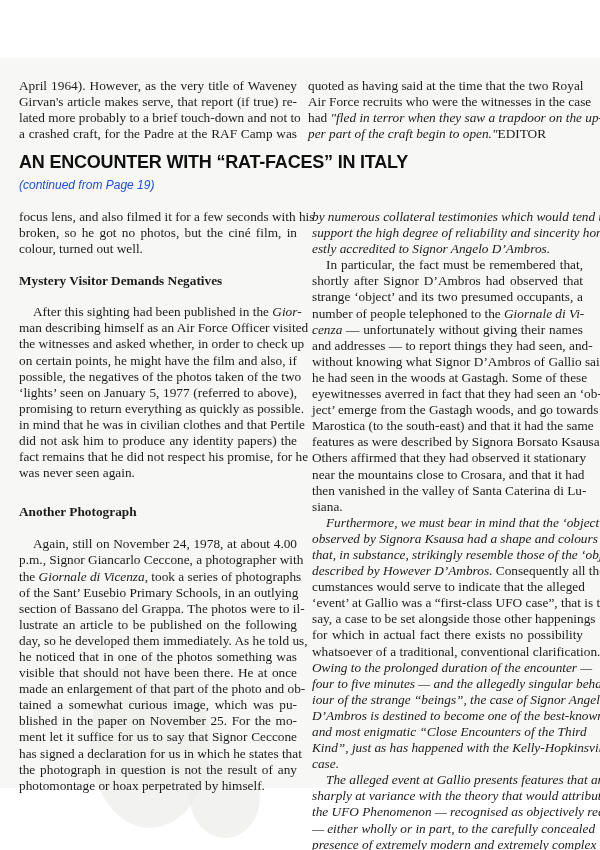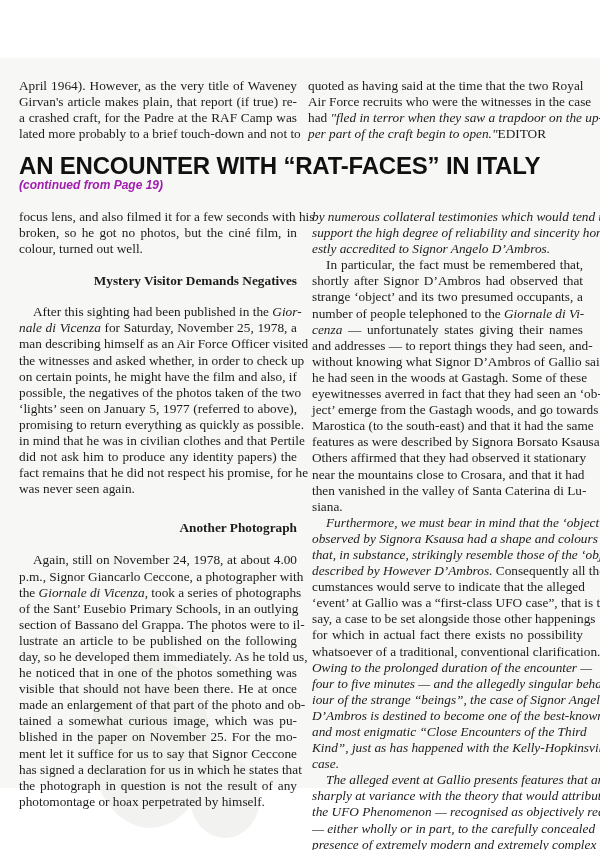--- a/index.html
+++ b/index.html
@@ -31,52 +31,52 @@
     height: 16.1px;
     overflow: visible;
   }
   .col .ln.last { text-align-last: left; }
   .col .ln.indent { padding-left: 14px; }
   .top-left { left: 19px; top: 78px; width: 278px; }
   .top-right { left: 308px; top: 78px; width: 271px; }
   .title {
     position: absolute; left: 19px; top: 152px;
     font-family: "Liberation Sans", "DejaVu Sans", sans-serif;
-    font-weight: 700; font-size: 24px; letter-spacing: -0.2px;
+    font-weight: 700; font-size: 18px; letter-spacing: -0.2px;
     color: #111; white-space: nowrap;
   }
   .subtitle {
     position: absolute; left: 19px; top: 178px;
     font-family: "Liberation Sans", "DejaVu Sans", sans-serif;
-    font-weight: 700; font-style: italic; font-size: 12px;
-    color: #a21caf; white-space: nowrap;
+    font-weight: 400; font-style: italic; font-size: 12px;
+    color: #1d4ed8; white-space: nowrap;
   }
   .left { left: 19px; top: 209px; width: 278px; }
   .right { left: 312px; top: 209px; width: 271px; }
   .subhead {
-    display: block; text-align: right; font-weight: 700;
+    display: block; text-align: left; font-weight: 700;
     font-size: 13.3px; height: 16px; line-height: 16px;
   }
   .gap { display: block; }
   i, .it { font-style: italic; }
   .editor-line { display: flex; justify-content: space-between; }
 </style>
 </head>
 <body>
 
 <div class="page-bg">
   <div class="ghost" style="left:90px;top:600px;width:120px;height:170px;"></div>
   <div class="ghost" style="left:190px;top:700px;width:70px;height:80px;"></div>
 </div>
 
 <div class="col top-left">
   <span class="ln">April 1964). However, as the very title of Waveney</span>
-  <span class="ln">Girvan's article makes plain, that report (if true) re-</span>
+  <span class="ln">Girvan's article makes serve, that report (if true) re-</span>
+  <span class="ln">lated more probably to a brief touch-down and not to</span>
   <span class="ln">a crashed craft, for the Padre at the RAF Camp was</span>
-  <span class="ln">lated more probably to a brief touch-down and not to</span>
 </div>
 <div class="col top-right">
   <span class="ln">quoted as having said at the time that the two Royal</span>
   <span class="ln">Air Force recruits who were the witnesses in the case</span>
   <span class="ln"><span>had </span><i>"fled in terror when they saw a trapdoor on the up-</i></span>
   <span class="ln last editor-line"><i>per part of the craft begin to open."</i><span>EDITOR</span></span>
 </div>
 
 <div class="title">AN ENCOUNTER WITH “RAT-FACES” IN ITALY</div>
 <div class="subtitle">(continued from Page 19)</div>
@@ -85,21 +85,20 @@
   <div>
     <span class="ln">focus lens, and also filmed it for a few seconds with his</span>
     <span class="ln">broken, so he got no photos, but the ciné film, in</span>
     <span class="ln last">colour, turned out well.</span>
   </div>
   <span class="gap" style="height:16px"></span>
   <span class="subhead">Mystery Visitor Demands Negatives</span>
   <span class="gap" style="height:15px"></span>
   <div id="sec1">
       <span class="ln indent"><span>After this sighting had been published in the </span><i>Gior-</i></span>
-      <span class="ln"><i>nale di Vicenza</i><span> for Saturday, November 25, 1978, a</span></span>
       <span class="ln"><span>man describing himself as an Air Force Officer visited</span></span>
       <span class="ln"><span>the witnesses and asked whether, in order to check up</span></span>
       <span class="ln"><span>on certain points, he might have the film and also, if</span></span>
       <span class="ln"><span>possible, the negatives of the photos taken of the two</span></span>
       <span class="ln"><span>‘lights’ seen on January 5, 1977 (referred to above),</span></span>
       <span class="ln"><span>promising to return everything as quickly as possible.</span></span>
       <span class="ln"><span>in mind that he was in civilian clothes and that Pertile</span></span>
       <span class="ln"><span>did not ask him to produce any identity papers) the</span></span>
       <span class="ln"><span>fact remains that he did not respect his promise, for he</span></span>
       <span class="ln last"><span>was never seen again.</span></span>
@@ -131,21 +130,21 @@
 
 <div class="col right">
   <div id="rcol">
       <span class="ln"><i>by numerous collateral testimonies which would tend to</i></span>
       <span class="ln"><i>support the high degree of reliability and sincerity hon-</i></span>
       <span class="ln last"><i>estly accredited to Signor Angelo D’Ambros.</i></span>
       <span class="ln indent"><span>In particular, the fact must be remembered that,</span></span>
       <span class="ln"><span>shortly after Signor D’Ambros had observed that</span></span>
       <span class="ln"><span>strange ‘object’ and its two presumed occupants, a</span></span>
       <span class="ln"><span>number of people telephoned to the </span><i>Giornale di Vi-</i></span>
-      <span class="ln"><i>cenza</i><span> — unfortunately states giving their names</span></span>
+      <span class="ln"><i>cenza</i><span> — unfortunately without giving their names</span></span>
       <span class="ln"><span>and addresses — to report things they had seen, and-</span></span>
       <span class="ln"><span>without knowing what Signor D’Ambros of Gallio said</span></span>
       <span class="ln"><span>he had seen in the woods at Gastagh. Some of these</span></span>
       <span class="ln"><span>eyewitnesses averred in fact that they had seen an ‘ob-</span></span>
       <span class="ln"><span>ject’ emerge from the Gastagh woods, and go towards</span></span>
       <span class="ln"><span>Marostica (to the south-east) and that it had the same</span></span>
       <span class="ln"><span>features as were described by Signora Borsato Ksausa.</span></span>
       <span class="ln"><span>Others affirmed that they had observed it stationary</span></span>
       <span class="ln"><span>near the mountains close to Crosara, and that it had</span></span>
       <span class="ln"><span>then vanished in the valley of Santa Caterina di Lu-</span></span>

